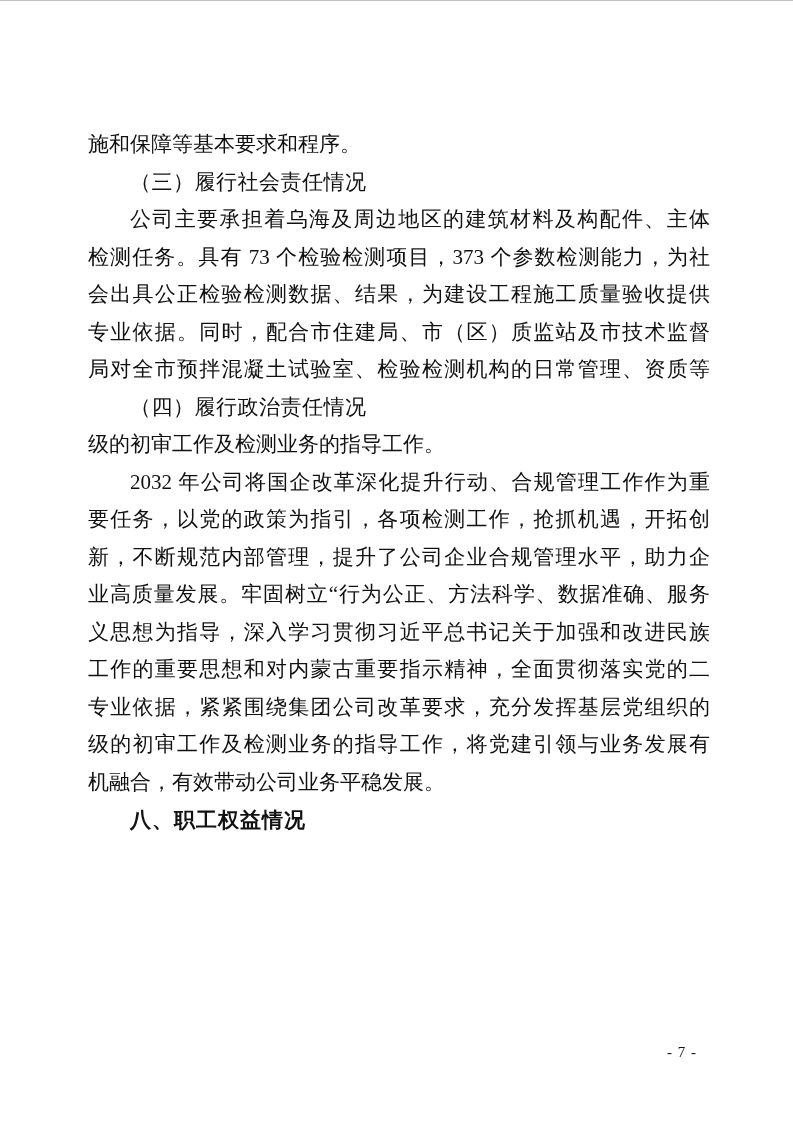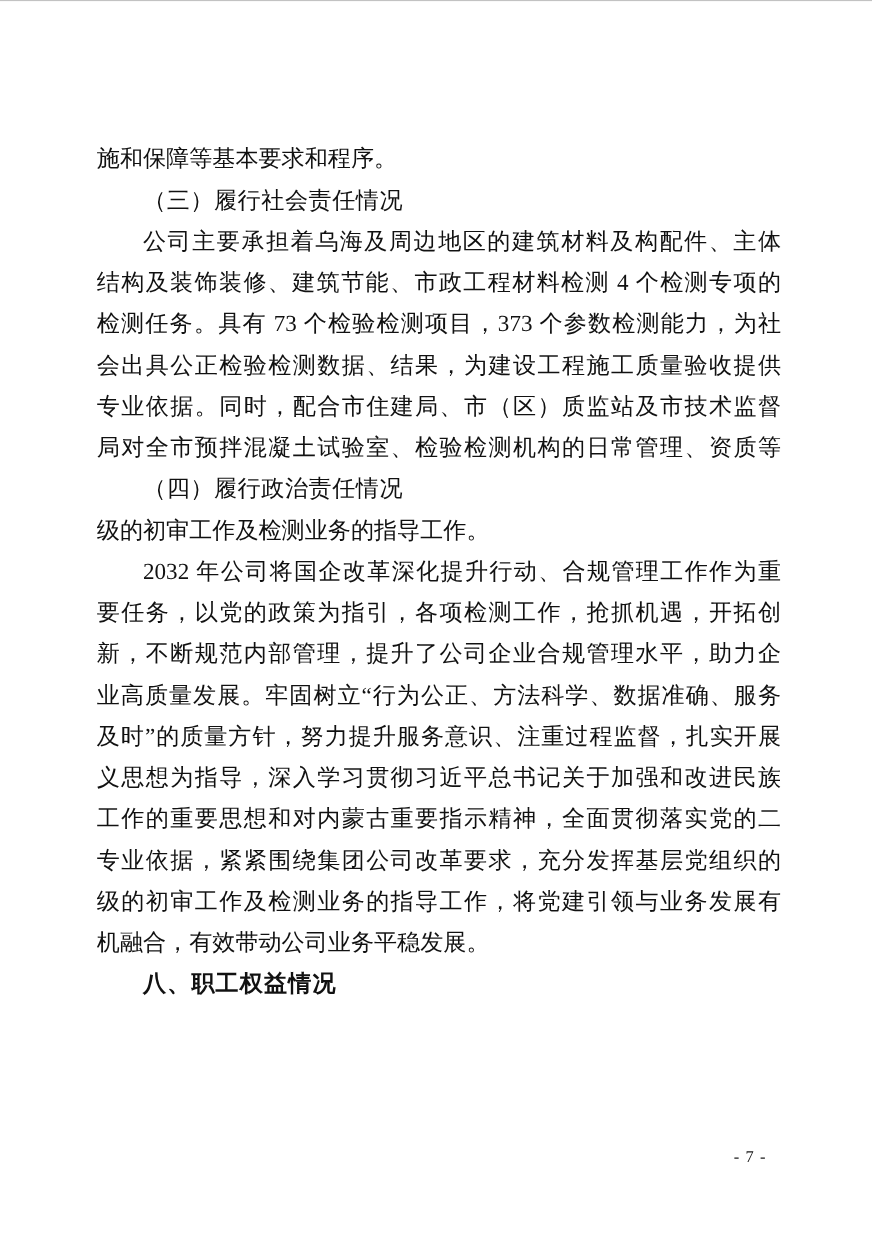--- a/index.html
+++ b/index.html
@@ -61,32 +61,30 @@
   }
 </style>
 </head>
 <body>
 
 <div class="page">
   <div class="content">
       <div class="line">施和保障等基本要求和程序。</div>
       <div class="line indent subhead">（三）履行社会责任情况</div>
       <div class="line justify indent">公司主要承担着乌海及周边地区的建筑材料及构配件、主体</div>
-      <div class="line justify">结构及装饰装修、建筑节能、市政工程材料检测 4 个检测专项的</div>
       <div class="line justify">检测任务。具有 73 个检验检测项目，373 个参数检测能力，为社</div>
       <div class="line justify">会出具公正检验检测数据、结果，为建设工程施工质量验收提供</div>
       <div class="line justify">专业依据。同时，配合市住建局、市（区）质监站及市技术监督</div>
       <div class="line justify">局对全市预拌混凝土试验室、检验检测机构的日常管理、资质等</div>
       <div class="line indent subhead">（四）履行政治责任情况</div>
       <div class="line">级的初审工作及检测业务的指导工作。</div>
       <div class="line justify indent">2032 年公司将国企改革深化提升行动、合规管理工作作为重</div>
       <div class="line justify">要任务，以党的政策为指引，各项检测工作，抢抓机遇，开拓创</div>
       <div class="line justify">新，不断规范内部管理，提升了公司企业合规管理水平，助力企</div>
       <div class="line justify">业高质量发展。牢固树立“行为公正、方法科学、数据准确、服务</div>
-      <div class="line justify">及时”的质量方针，努力提升服务意识、注重过程监督，扎实开展</div>
       <div class="line justify">义思想为指导，深入学习贯彻习近平总书记关于加强和改进民族</div>
       <div class="line justify">工作的重要思想和对内蒙古重要指示精神，全面贯彻落实党的二</div>
       <div class="line justify">专业依据，紧紧围绕集团公司改革要求，充分发挥基层党组织的</div>
       <div class="line justify">级的初审工作及检测业务的指导工作，将党建引领与业务发展有</div>
       <div class="line">机融合，有效带动公司业务平稳发展。</div>
       <div class="line indent heading">八、职工权益情况</div>
     </div>
   <div class="page-number">- 7 -</div>
 </div>
 

